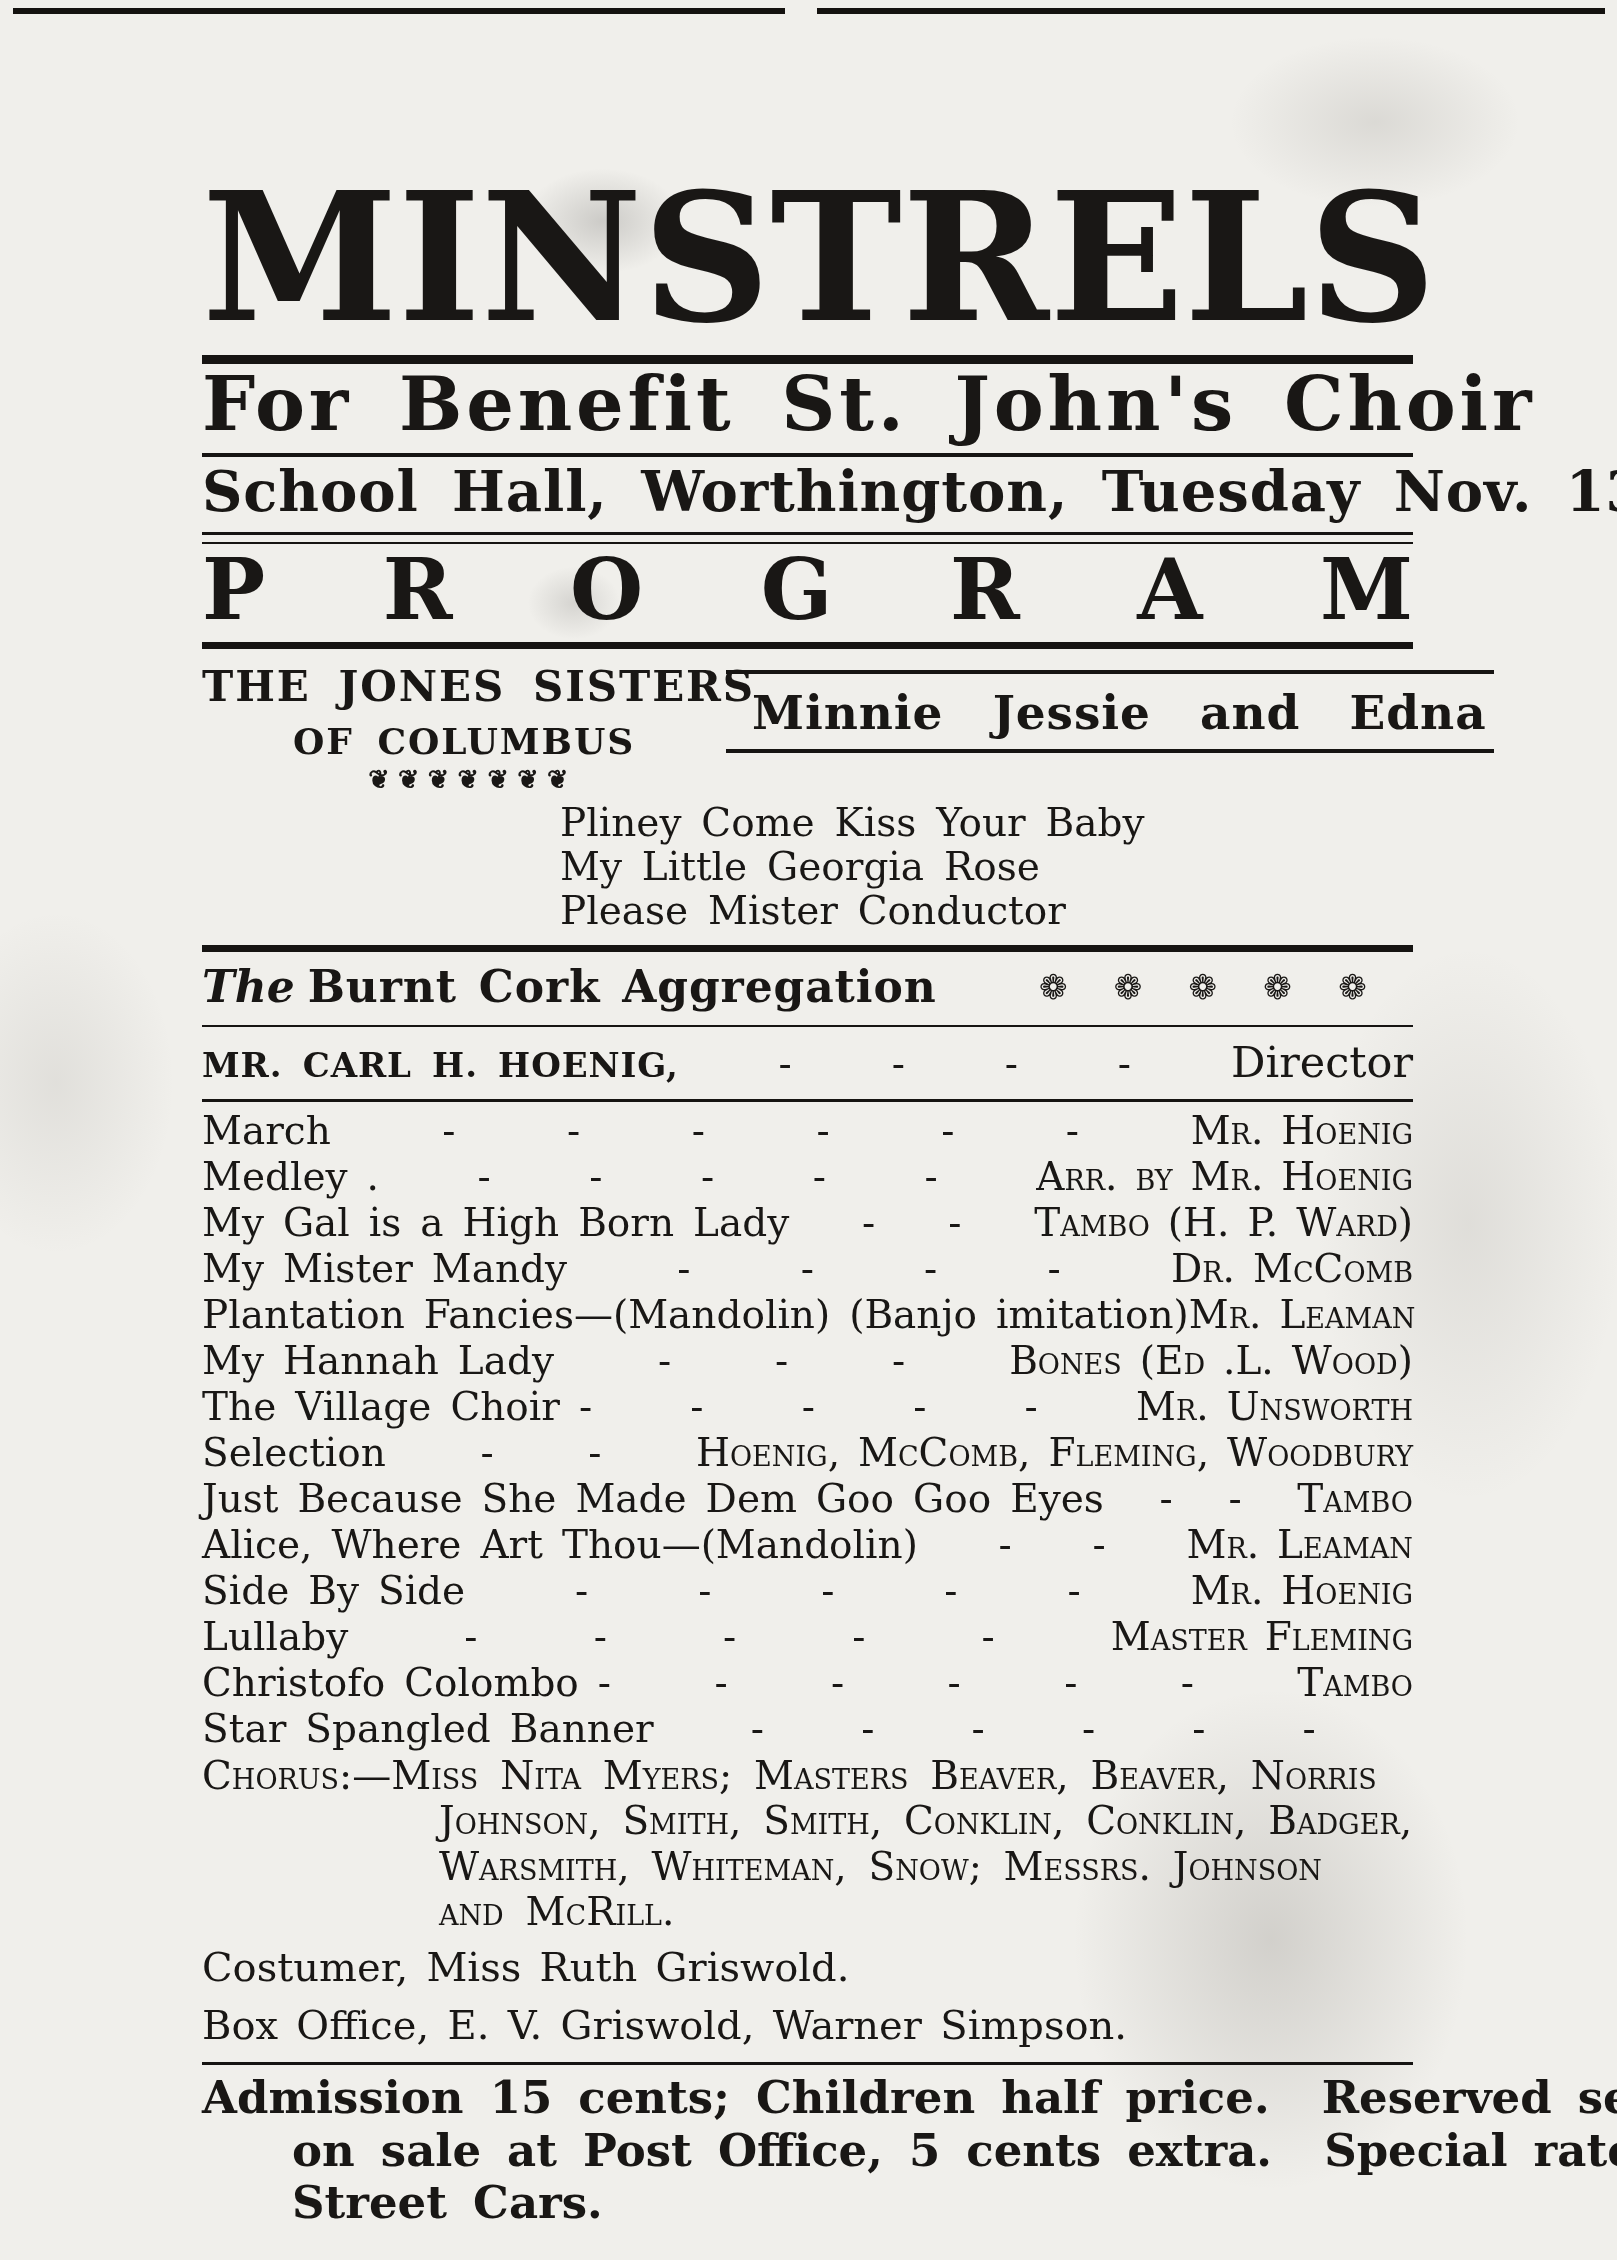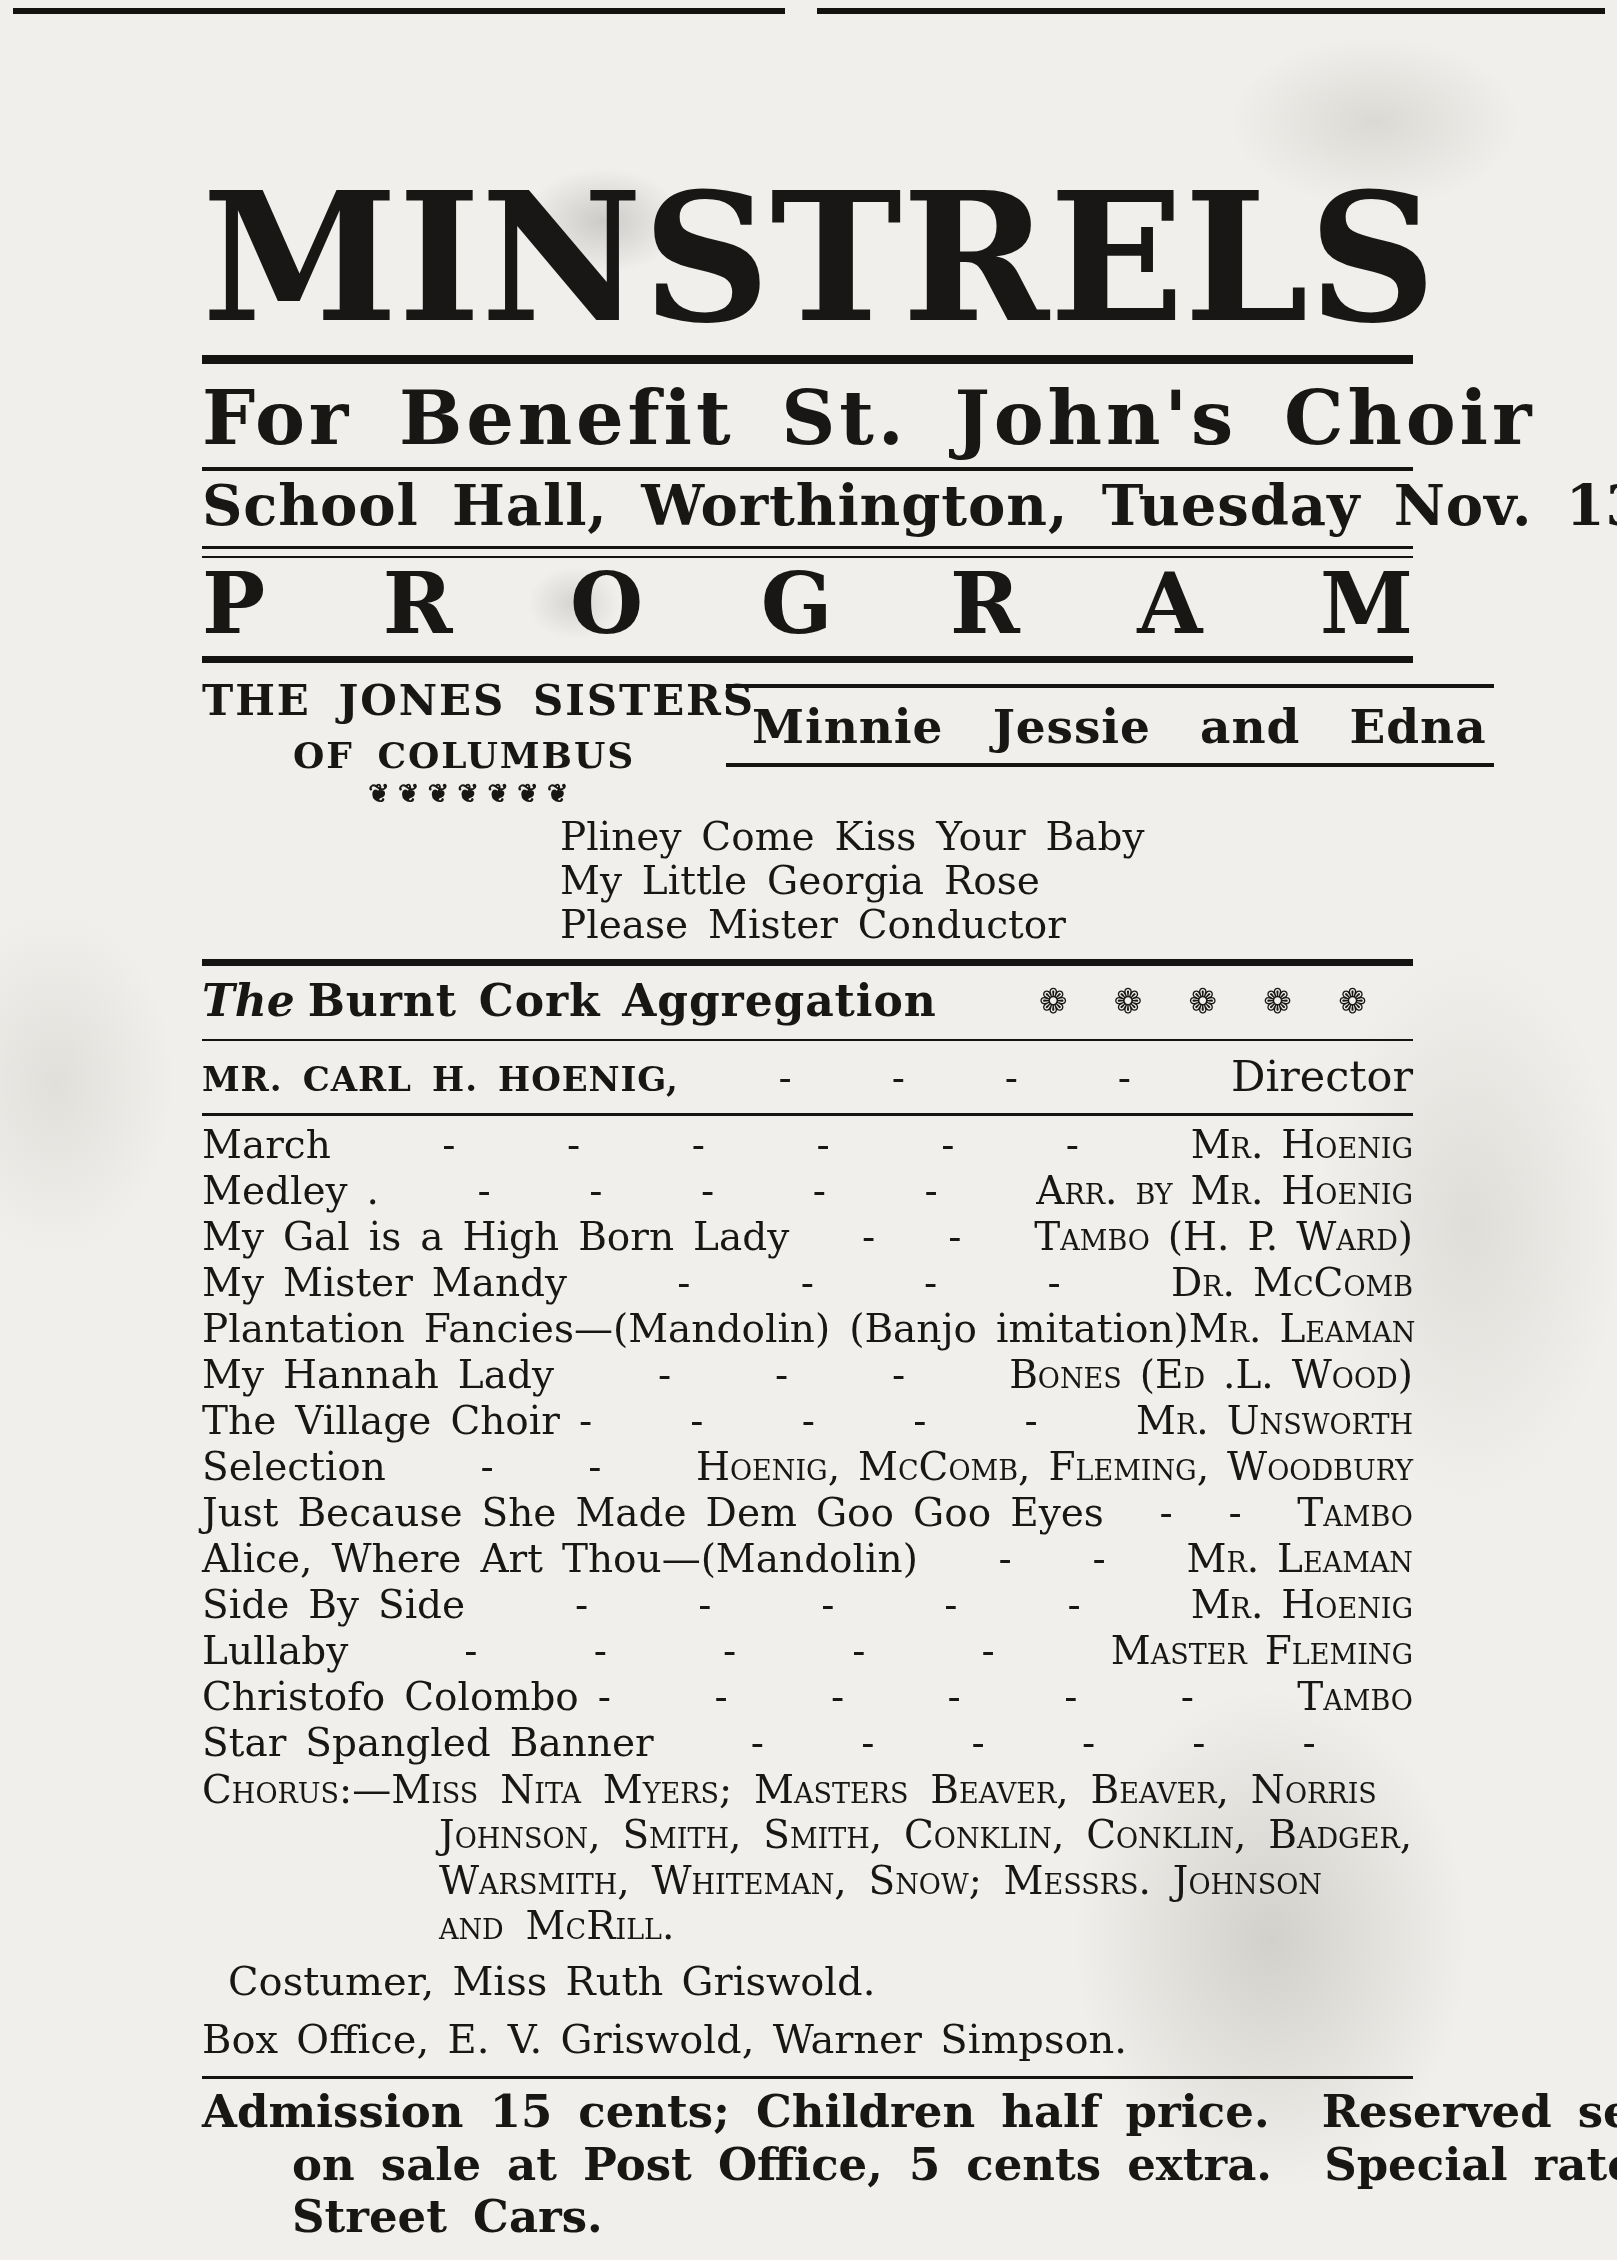--- a/index.html
+++ b/index.html
@@ -32,21 +32,21 @@
   .rule-double .rule{height:2.8px;}
   .rule-double .gap{height:6.6px;}
 
   .title{
     margin-top:174px;
     font-size:177px;font-weight:bold;line-height:.95;
     display:flex;justify-content:space-between;
   }
   .rule-under-title{margin-top:13px;}
   .subtitle{
-    margin-top:15px;font-size:75px;font-weight:bold;line-height:1.05;
+    margin-top:1px;font-size:75px;font-weight:bold;line-height:1.05;
     letter-spacing:3.8px;word-spacing:17px;white-space:nowrap;
   }
   .rule-under-subtitle{margin-top:9.4px;}
   .venue{
     margin-top:5.6px;font-size:56px;font-weight:bold;line-height:1.05;
     letter-spacing:0.9px;word-spacing:13px;white-space:nowrap;
   }
   .rule-under-venue{margin-top:11.3px;}
   .program-heading{
     margin-top:3.8px;font-size:84px;font-weight:bold;line-height:1.0;
@@ -87,21 +87,21 @@
   .prog-title{font-size:39px;word-spacing:6.6px;white-space:nowrap;}
   .dash-fill{flex:1;display:flex;justify-content:space-evenly;align-items:baseline;}
   .dash-fill span{font-size:39px;}
   .prog-perf{font-size:39px;font-variant:small-caps;word-spacing:5.6px;white-space:nowrap;}
 
   .chorus{margin-top:1.9px;}
   .chorus-line{font-size:39px;line-height:1.16;font-variant:small-caps;word-spacing:9.4px;white-space:nowrap;}
   .chorus-line.cont{padding-left:237px;}
 
   .credit{font-size:40px;word-spacing:5.6px;white-space:nowrap;}
-  .credit.costumer{margin-top:9.4px;margin-left:26px;}
+  .credit.costumer{margin-top:9.4px;}
   .credit.boxoffice{margin-top:12.2px;}
   .rule-above-admission{margin-top:14px;}
 
   .admission{margin-top:7.5px;font-weight:bold;}
   .admission-line{font-size:45px;line-height:1.17;word-spacing:10.4px;white-space:nowrap;}
   .admission-line.cont{padding-left:90px;}
 </style>
 </head>
 <body>
 

